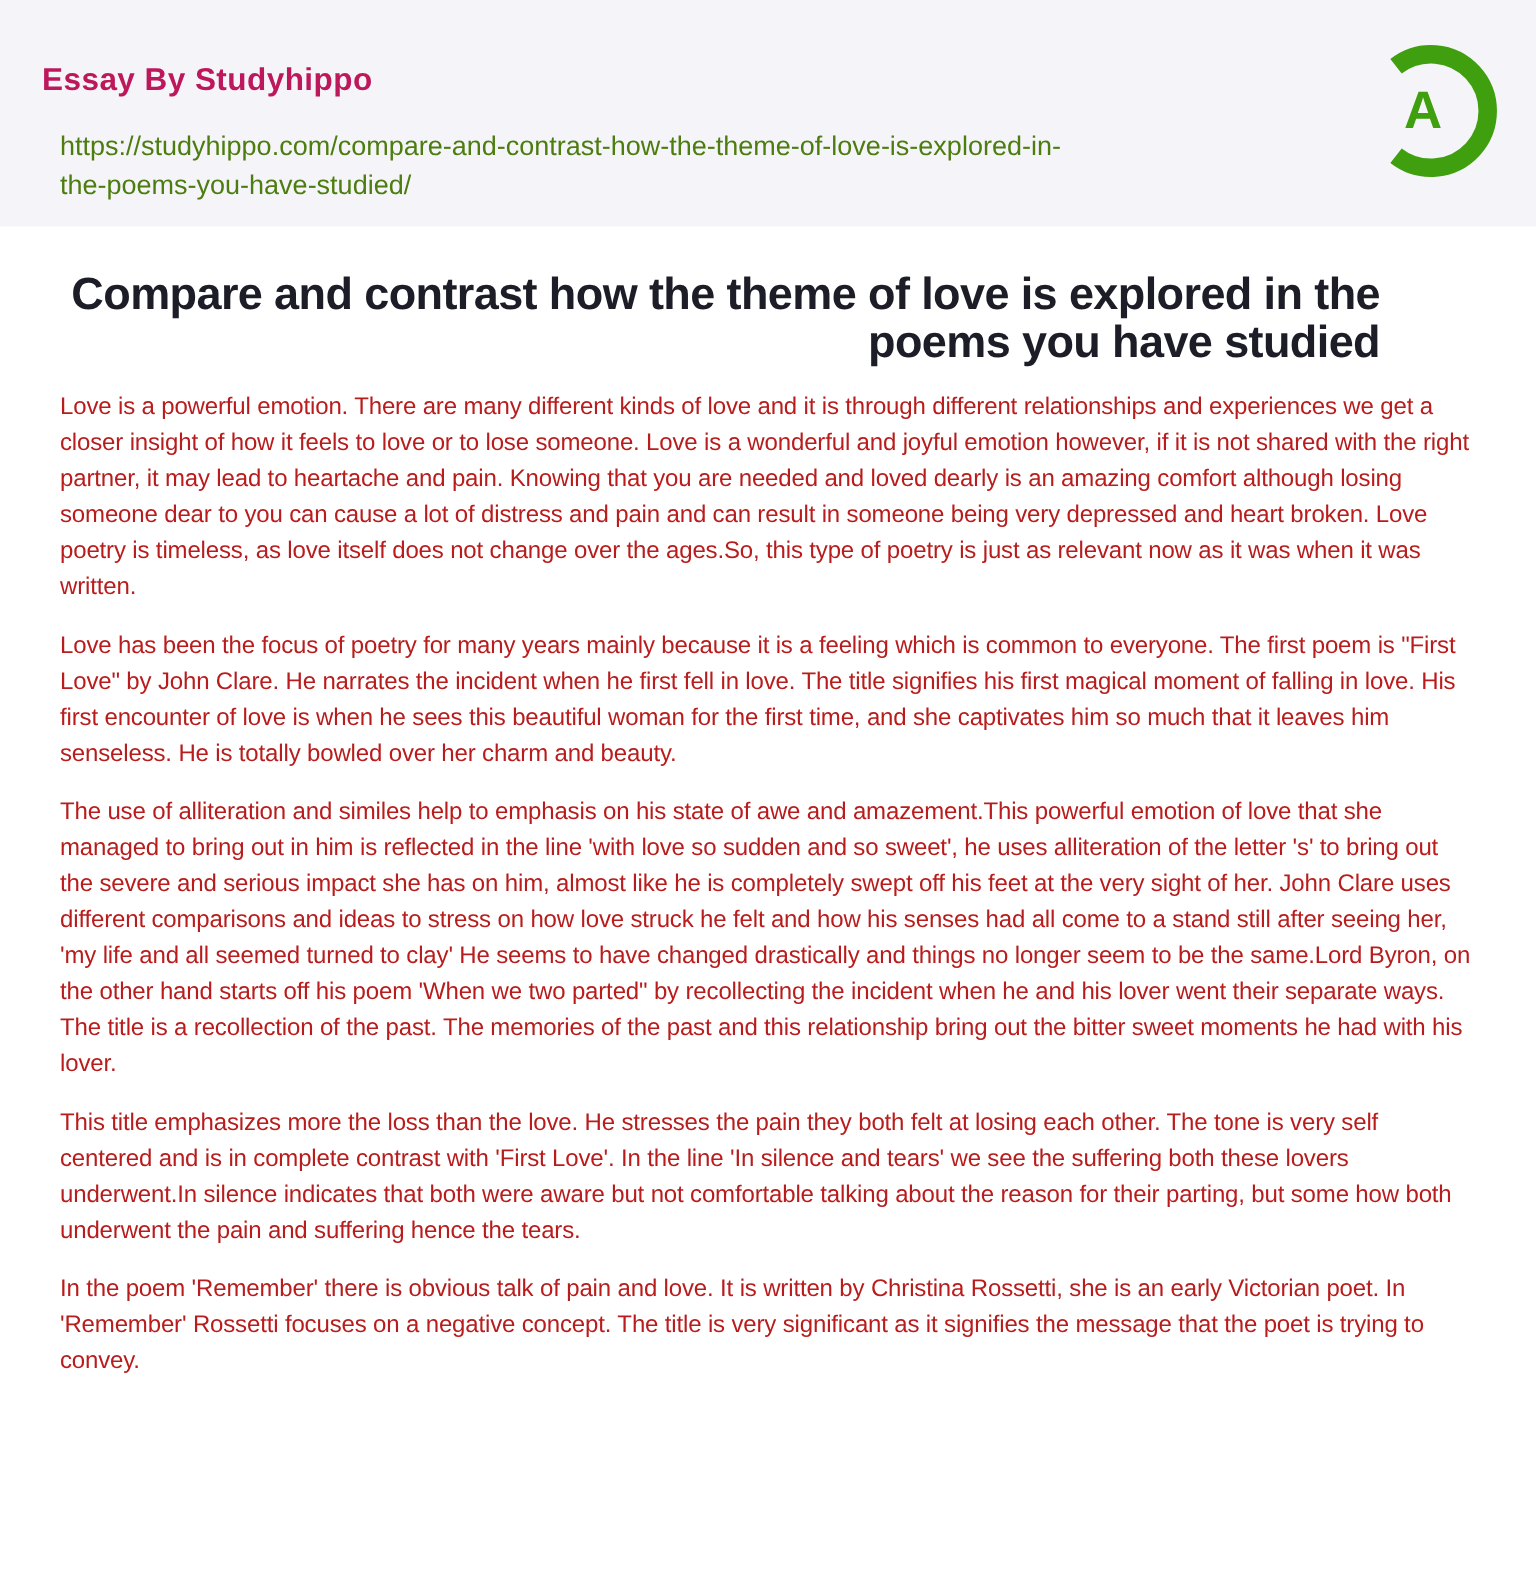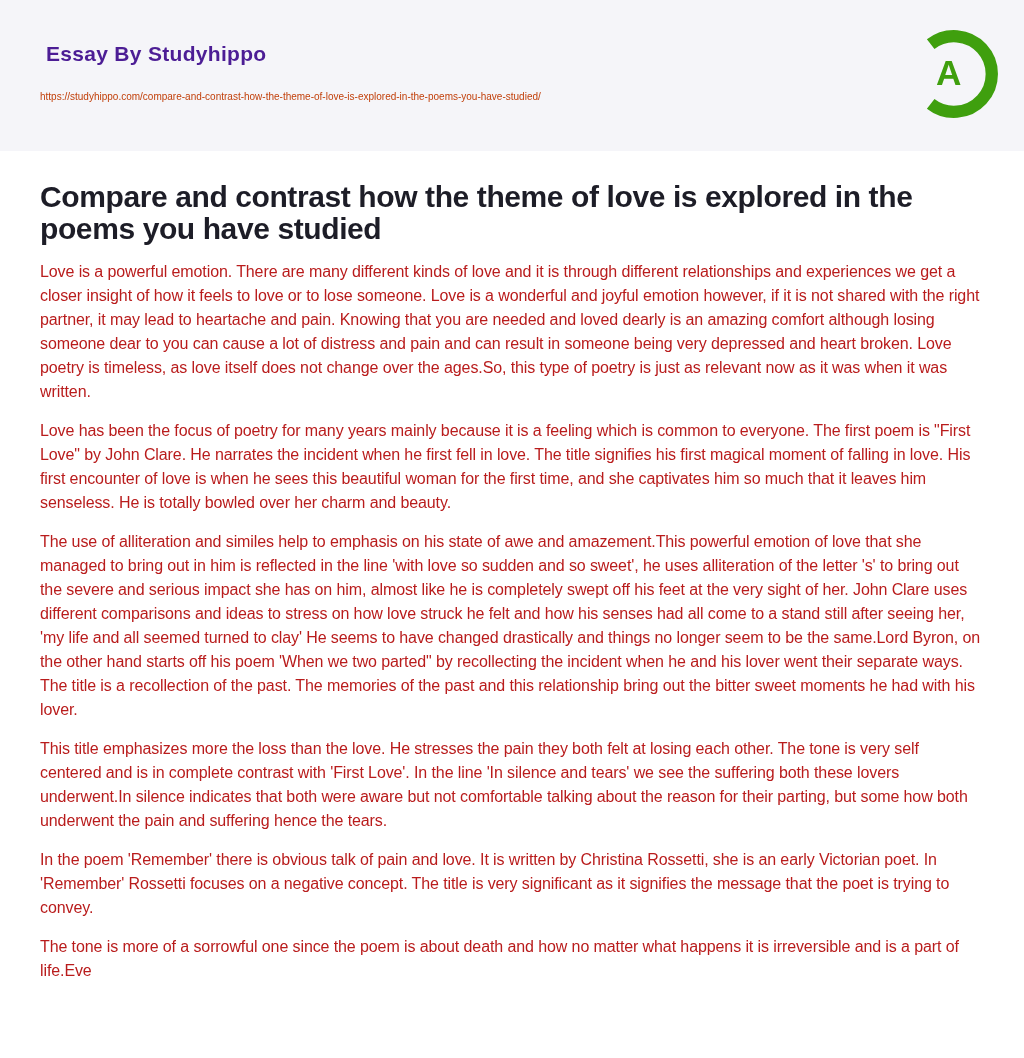--- a/index.html
+++ b/index.html
@@ -9,44 +9,45 @@
     font-family:"Liberation Sans", sans-serif;
     -webkit-font-smoothing:antialiased;
     overflow:hidden;
   }
   .header{
     position:relative;
     width:100%;height:151px;
     background:#f5f5f9;
   }
   .brand{
-    position:absolute;left:46px;top:42px;
+    position:absolute;left:28px;top:42px;
     font-size:21px;font-weight:700;
-    color:#4c1d95;letter-spacing:0.3px;
+    color:#be185d;letter-spacing:0.3px;
   }
   .source-url{
     position:absolute;left:40px;top:84px;
     display:block;max-width:690px;
-    font-size:10px;line-height:26px;
-    color:#c2410c;text-decoration:none;
+    font-size:18px;line-height:26px;
+    color:#4d7c0f;text-decoration:none;
     word-break:normal;overflow-wrap:anywhere;
   }
   .logo{
     position:absolute;left:910px;top:28px;
     width:88px;height:92px;
   }
   .logo svg{display:block;width:100%;height:100%;}
   main{padding:0 40px;}
   h1.essay-title{
     margin:30px 0 14px 0;
     max-width:880px;
     font-size:30px;line-height:1.08;
     font-weight:800;
     color:#1d1d27;
     letter-spacing:-0.4px;
+    text-align:right;
   }
   .essay-body p{
     margin:0 0 15px 0;
     max-width:948px;
     font-size:16px;line-height:24px;
     color:#b91c1c;
     letter-spacing:-0.1px;
   }
 </style>
 </head>
@@ -65,15 +66,14 @@
 
 <main>
   <h1 class="essay-title">Compare and contrast how the theme of love is explored in the poems you have studied</h1>
 
   <div class="essay-body">
     <p>Love is a powerful emotion. There are many different kinds of love and it is through different relationships and experiences we get a closer insight of how it feels to love or to lose someone. Love is a wonderful and joyful emotion however, if it is not shared with the right partner, it may lead to heartache and pain. Knowing that you are needed and loved dearly is an amazing comfort although losing someone dear to you can cause a lot of distress and pain and can result in someone being very depressed and heart broken. Love poetry is timeless, as love itself does not change over the ages.So, this type of poetry is just as relevant now as it was when it was written.</p>
     <p>Love has been the focus of poetry for many years mainly because it is a feeling which is common to everyone. The first poem is "First Love" by John Clare. He narrates the incident when he first fell in love. The title signifies his first magical moment of falling in love. His first encounter of love is when he sees this beautiful woman for the first time, and she captivates him so much that it leaves him senseless. He is totally bowled over her charm and beauty.</p>
     <p>The use of alliteration and similes help to emphasis on his state of awe and amazement.This powerful emotion of love that she managed to bring out in him is reflected in the line 'with love so sudden and so sweet', he uses alliteration of the letter 's' to bring out the severe and serious impact she has on him, almost like he is completely swept off his feet at the very sight of her. John Clare uses different comparisons and ideas to stress on how love struck he felt and how his senses had all come to a stand still after seeing her, 'my life and all seemed turned to clay' He seems to have changed drastically and things no longer seem to be the same.Lord Byron, on the other hand starts off his poem 'When we two parted" by recollecting the incident when he and his lover went their separate ways. The title is a recollection of the past. The memories of the past and this relationship bring out the bitter sweet moments he had with his lover.</p>
     <p>This title emphasizes more the loss than the love. He stresses the pain they both felt at losing each other. The tone is very self centered and is in complete contrast with 'First Love'. In the line 'In silence and tears' we see the suffering both these lovers underwent.In silence indicates that both were aware but not comfortable talking about the reason for their parting, but some how both underwent the pain and suffering hence the tears.</p>
     <p>In the poem 'Remember' there is obvious talk of pain and love. It is written by Christina Rossetti, she is an early Victorian poet. In 'Remember' Rossetti focuses on a negative concept. The title is very significant as it signifies the message that the poet is trying to convey.</p>
-    <p>The tone is more of a sorrowful one since the poem is about death and how no matter what happens it is irreversible and is a part of life.Eve</p>
   </div>
 </main>
 
 </body></html>

